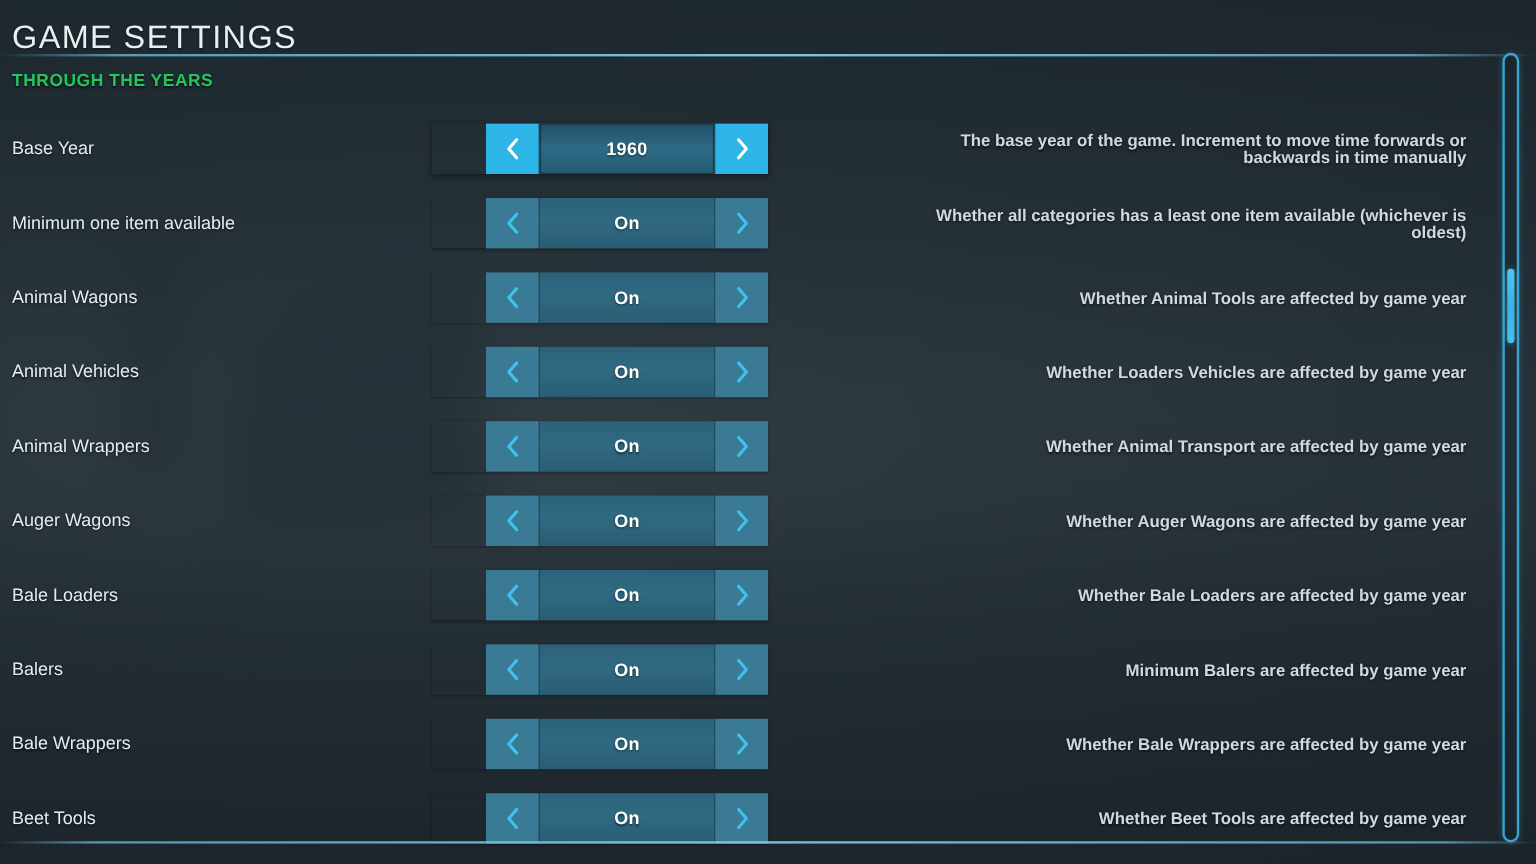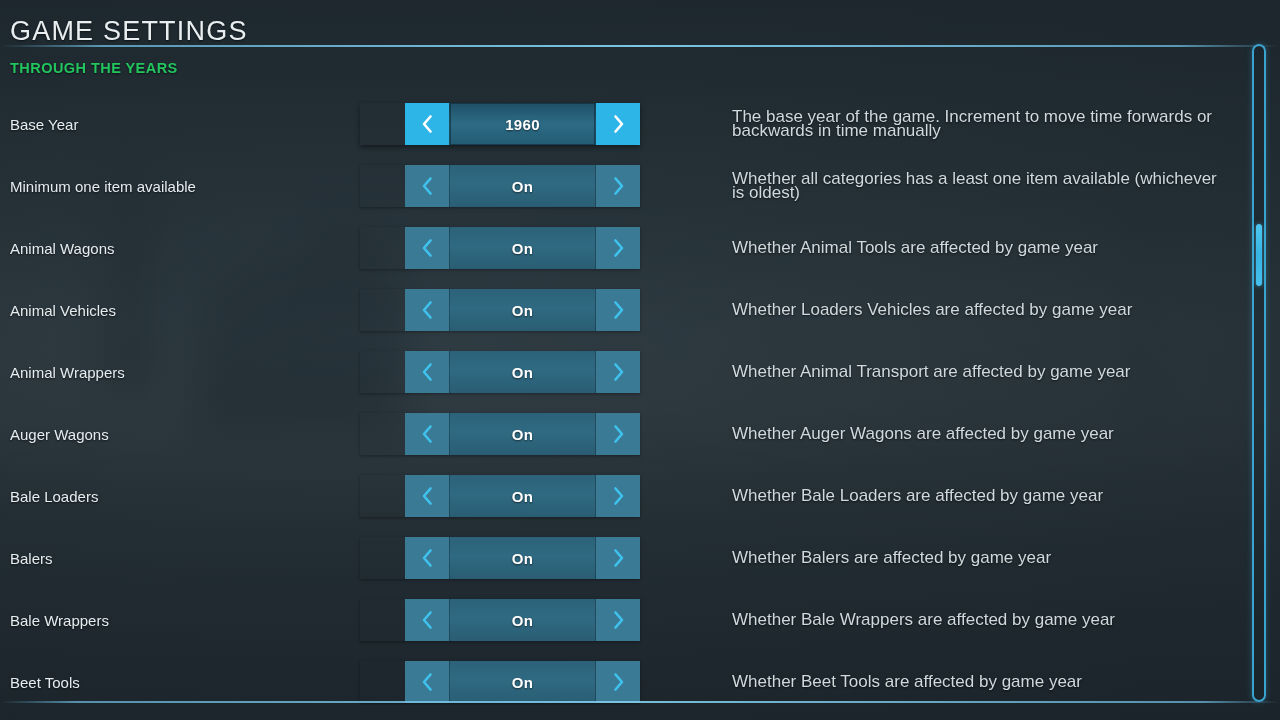--- a/index.html
+++ b/index.html
@@ -104,32 +104,33 @@
   }
 
   
   .rows {
     position:absolute; left:0; top:93px; width:1248px; height:612px;
     overflow:hidden;
   }
   .row {
     position:relative;
     height:62px;
+    text-align:right;
   }
   .row-label {
     position:absolute; left:10px; top:50%; transform:translateY(-50%);
     font-size:15px; color:#e6edf1; font-weight:400;
     text-shadow:0 1px 2px rgba(0,0,0,.6);
     white-space:nowrap;
   }
   .row-desc {
     position:absolute; left:732px; top:50%; transform:translateY(-50%);
     width:490px;
-    font-size:17px; line-height:14px;
-    color:#cfd9de; font-weight:400;
+    font-size:14px; line-height:14px;
+    color:#cfd9de; font-weight:700;
     text-shadow:0 1px 2px rgba(0,0,0,.6);
   }
 
   
   .mo {
     position:absolute; left:360px; top:50%; transform:translateY(-50%);
     width:280px; height:42px;
     display:flex;
     box-shadow:0 1px 3px rgba(0,0,0,.35);
     padding-left:45px;
@@ -330,21 +331,21 @@
               <path d="M9.5 2.5 L3 10 L9.5 17.5" stroke-width="2.6" stroke-linecap="round" stroke-linejoin="round"></path>
             </svg>
           </div>
           <div class="mo-value">On</div>
           <div class="mo-arrow">
             <svg width="13" height="20" viewBox="0 0 13 20" fill="none">
               <path d="M3.5 2.5 L10 10 L3.5 17.5" stroke-width="2.6" stroke-linecap="round" stroke-linejoin="round"></path>
             </svg>
           </div>
         </div>
-        <div class="row-desc">Whether Balers are affected by game year</div>
+        <div class="row-desc">Minimum Balers are affected by game year</div>
       </div>
       <div class="row">
         <div class="row-label">Bale Wrappers</div>
         <div class="mo">
           <div class="mo-arrow">
             <svg width="13" height="20" viewBox="0 0 13 20" fill="none">
               <path d="M9.5 2.5 L3 10 L9.5 17.5" stroke-width="2.6" stroke-linecap="round" stroke-linejoin="round"></path>
             </svg>
           </div>
           <div class="mo-value">On</div>

